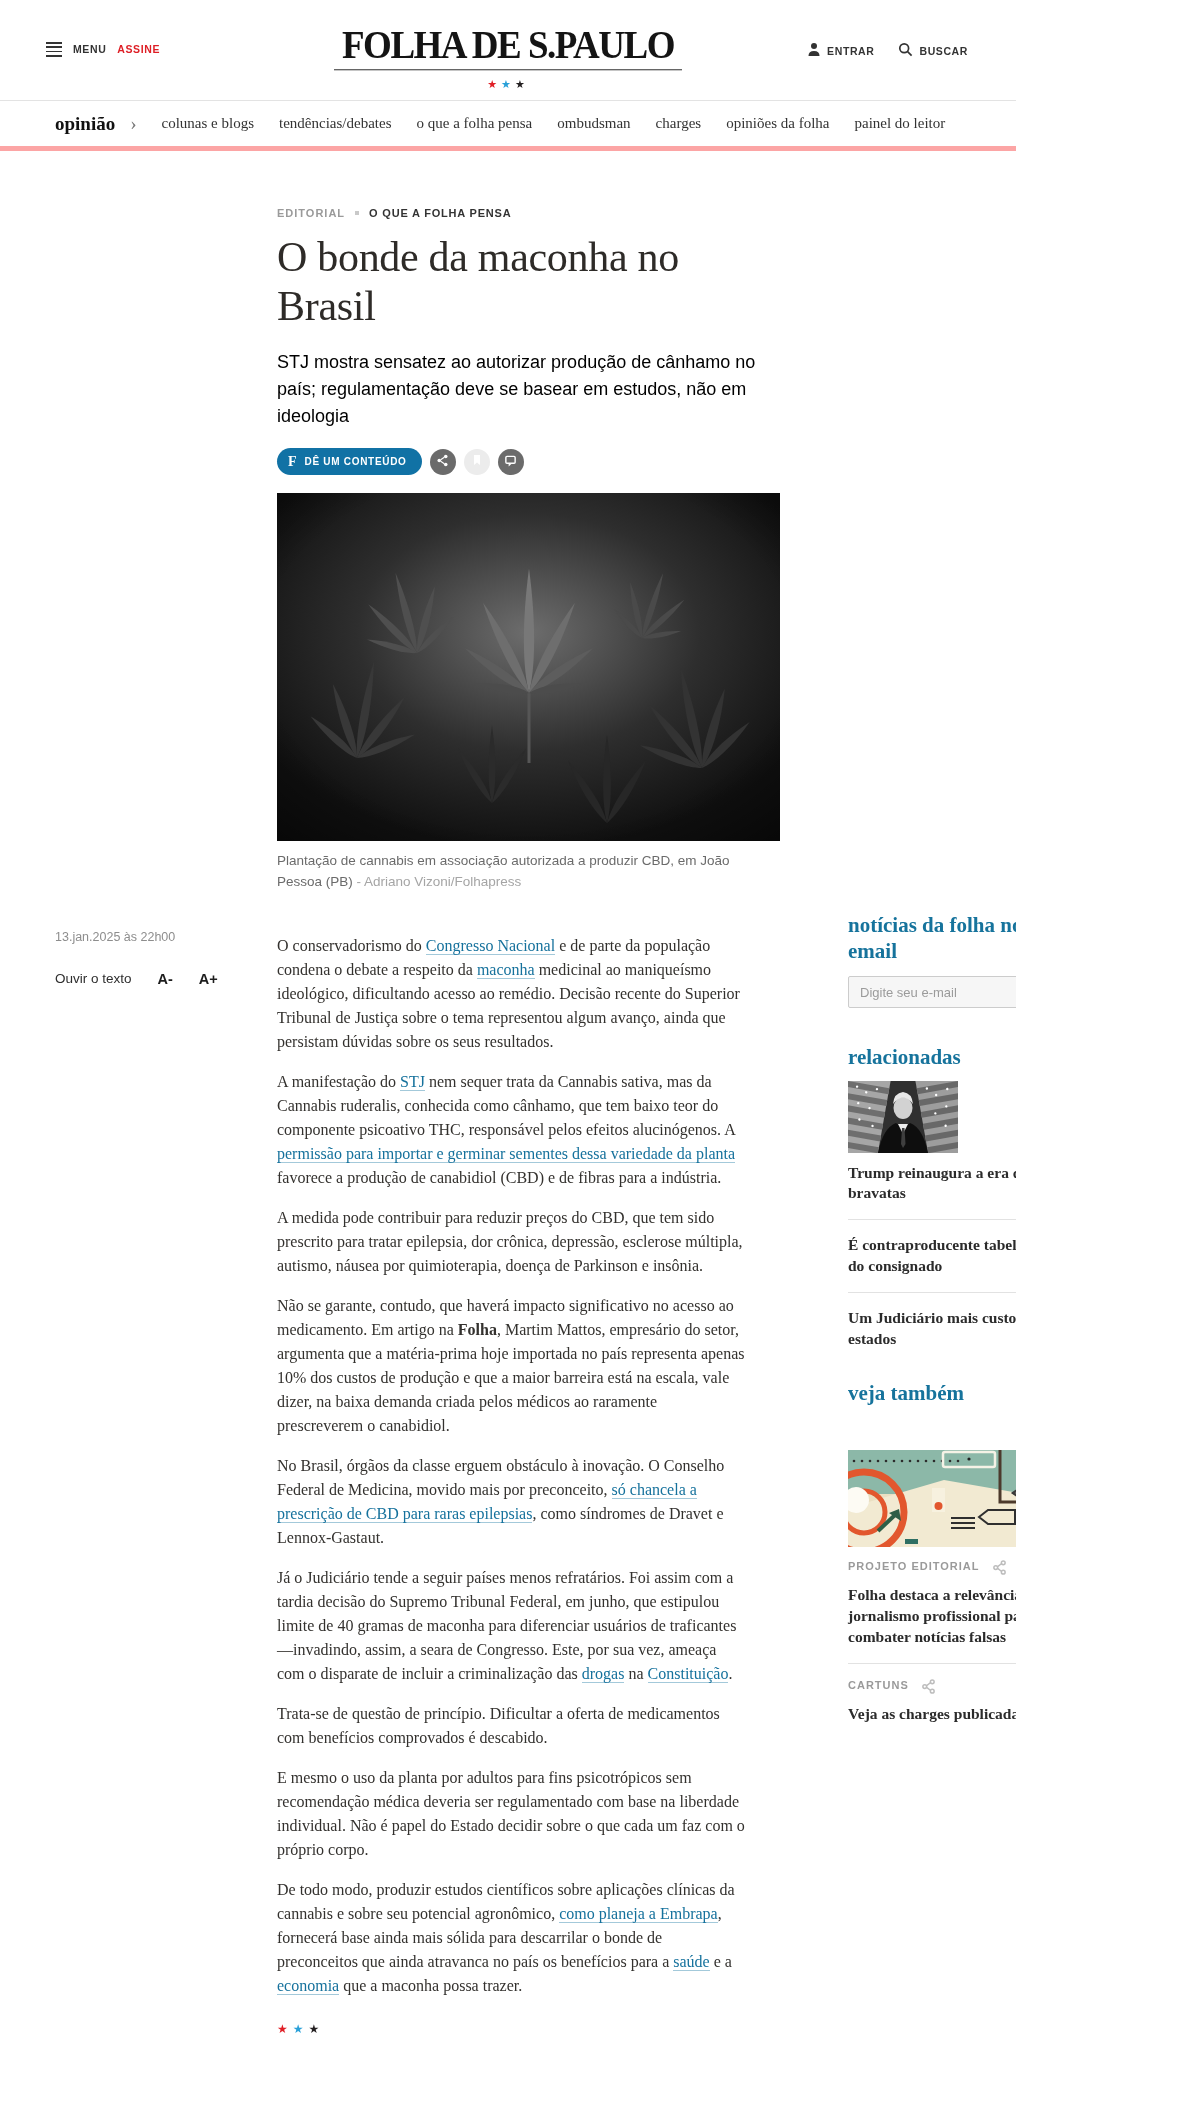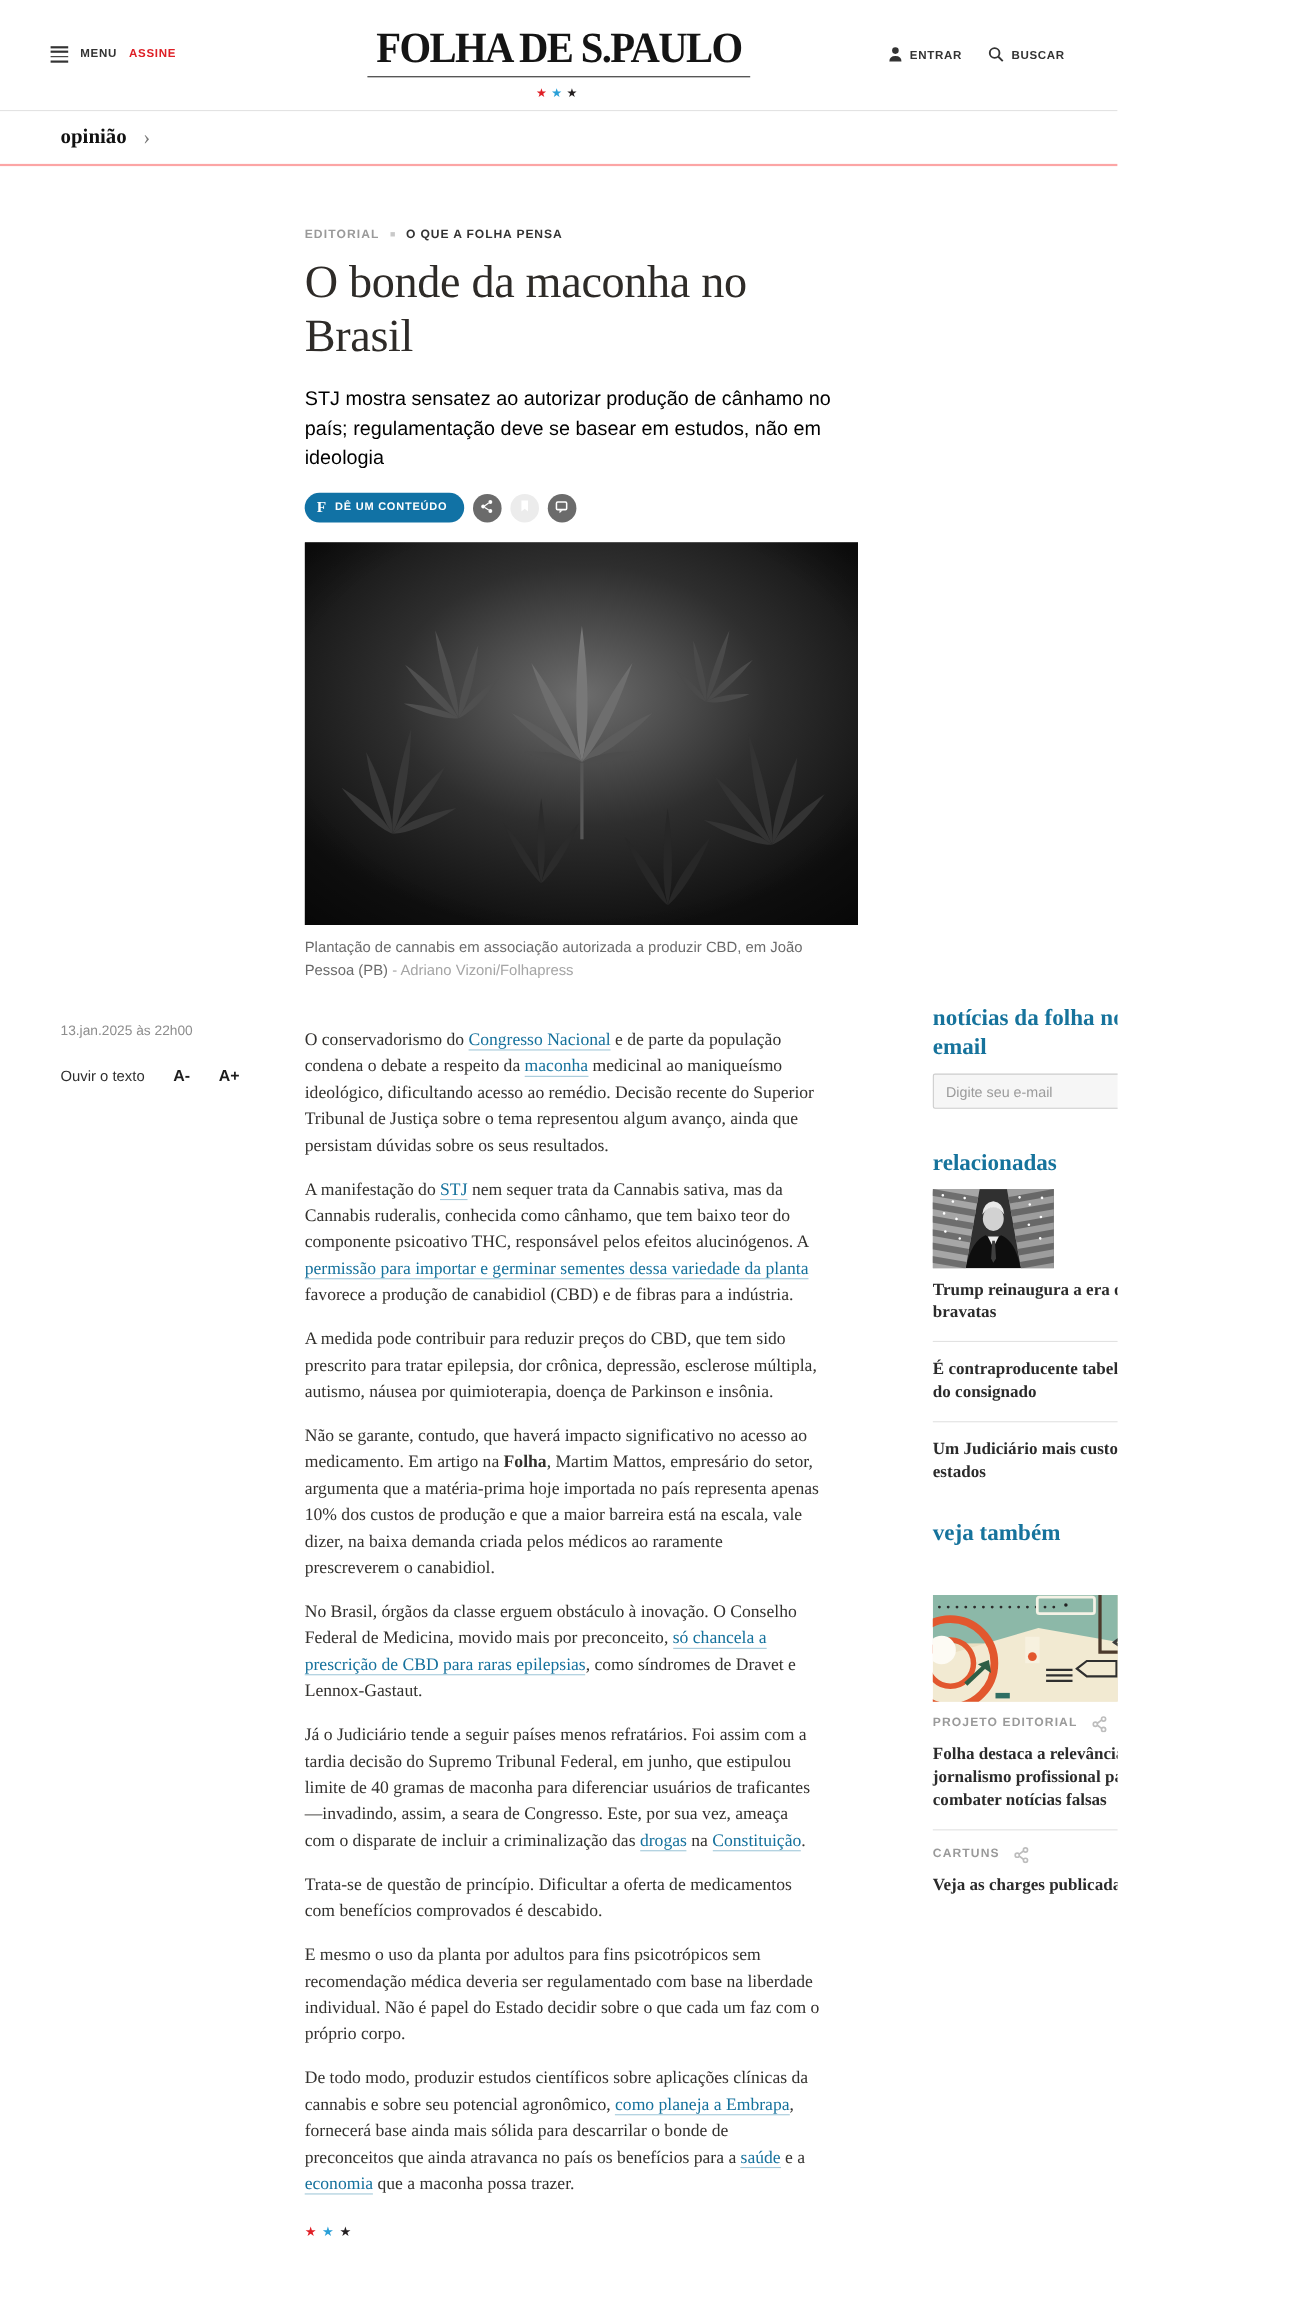--- a/index.html
+++ b/index.html
@@ -17,21 +17,21 @@
   .h-center { position:absolute; left:50%; top:26px; transform:translateX(-50%); text-align:center; }
   .logo { font-family:"Liberation Serif", serif; font-weight:bold; font-size:37px; letter-spacing:-1.5px;
           color:#141414; line-height:1; padding:0 8px 5px; border-bottom:1.5px solid #3a3a3a; display:inline-block; transform:scaleY(1.06); }
   .stars-row { margin-top:9px; font-size:11px; letter-spacing:4px; }
   .star-red { color:#e01f26; } .star-blue { color:#2aa0d8; } .star-black { color:#231f20; }
   .h-right { position:absolute; right:48px; top:42px; display:flex; gap:24px; align-items:center; }
   .h-btn { display:flex; gap:6px; align-items:center; font-size:10.5px; font-weight:bold; letter-spacing:.6px;
            color:#333; background:none; border:none; padding:0; cursor:pointer; }
 
   
-  .section-nav { height:50px; border-bottom:2px solid #fca5a5; display:flex; align-items:center;
+  .section-nav { height:50px; border-bottom:5px solid #fca5a5; display:flex; align-items:center;
                  padding-left:55px; gap:25px; font-family:"Liberation Serif", serif; }
   .section-name { font-size:19px; font-weight:bold; color:#111; text-decoration:none; }
   .nav-chevron { color:#777; font-size:19px; margin-left:-10px; line-height:1; }
   .nav-item { font-size:15px; color:#333; text-decoration:none; }
 
   
   .article-head { margin-left:277px; width:503px; padding-top:56px; }
   .kicker { display:flex; align-items:center; gap:10px; font-size:11px; font-weight:bold; }
   .kicker-1 { color:#9a9a9a; letter-spacing:1px; text-decoration:none; }
   .kicker-dot { width:4px; height:4px; background:#c9c9c9; }
@@ -123,20 +123,29 @@
               <line x1="9.6" y1="9.6" x2="13.6" y2="13.6" stroke="#333" stroke-width="1.7"></line>
             </svg></span>
         <span>BUSCAR</span>
       </button>
     </div>
   </header>
 
   <nav class="section-nav">
     <a href="#" class="section-name">opinião</a>
     <span class="nav-chevron">›</span>
+    <span id="nav-items" style="display:flex; gap:25px; align-items:center;">
+        <a href="#" class="nav-item">colunas e blogs</a>
+        <a href="#" class="nav-item">tendências/debates</a>
+        <a href="#" class="nav-item">o que a folha pensa</a>
+        <a href="#" class="nav-item">ombudsman</a>
+        <a href="#" class="nav-item">charges</a>
+        <a href="#" class="nav-item">opiniões da folha</a>
+        <a href="#" class="nav-item">painel do leitor</a>
+      </span>
   </nav>
 
   <main>
 
     <section class="article-head">
       <div class="kicker">
         <a href="#" class="kicker-1">EDITORIAL</a>
         <span class="kicker-dot"></span>
         <a href="#" class="kicker-2">O QUE A FOLHA PENSA</a>
       </div>

